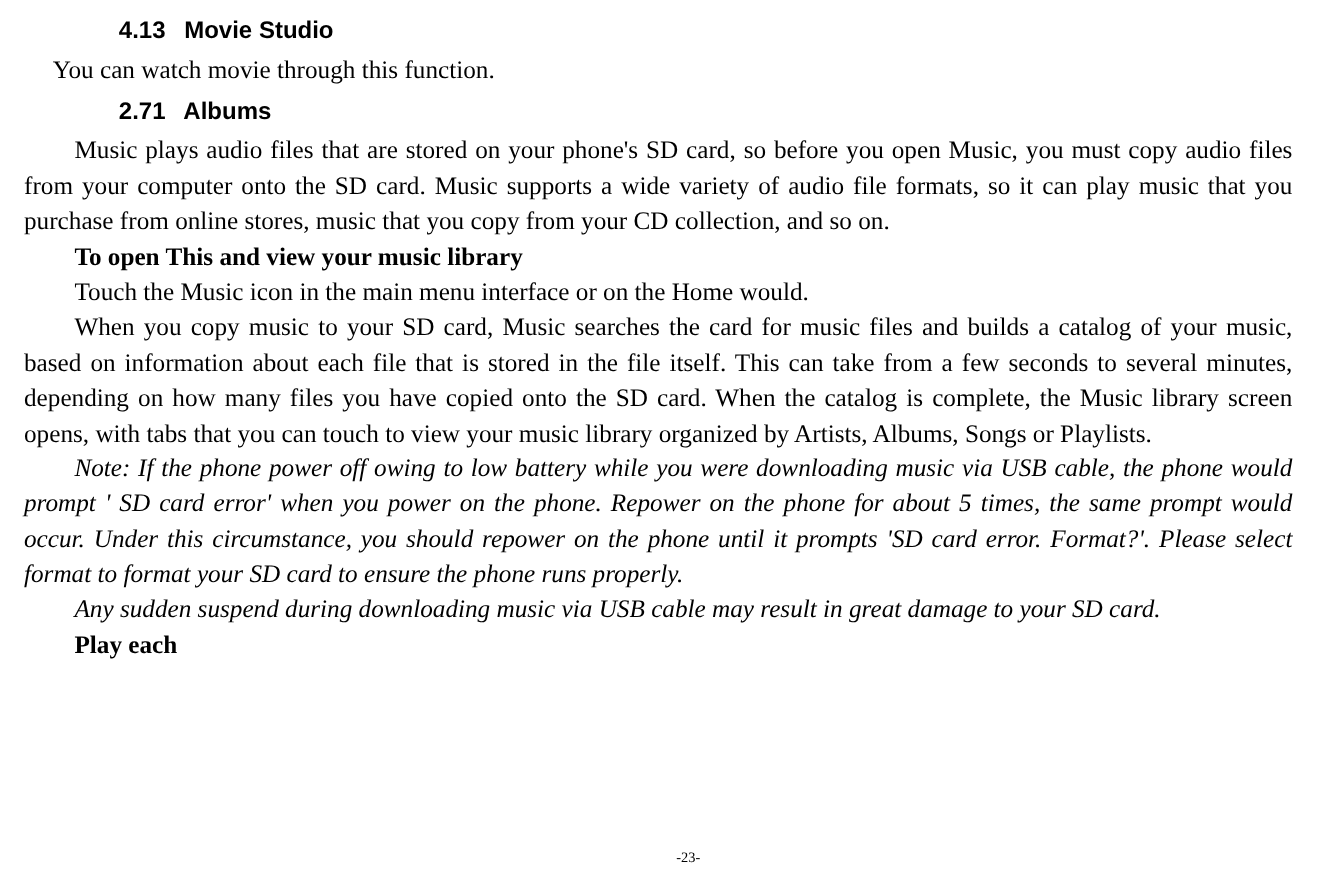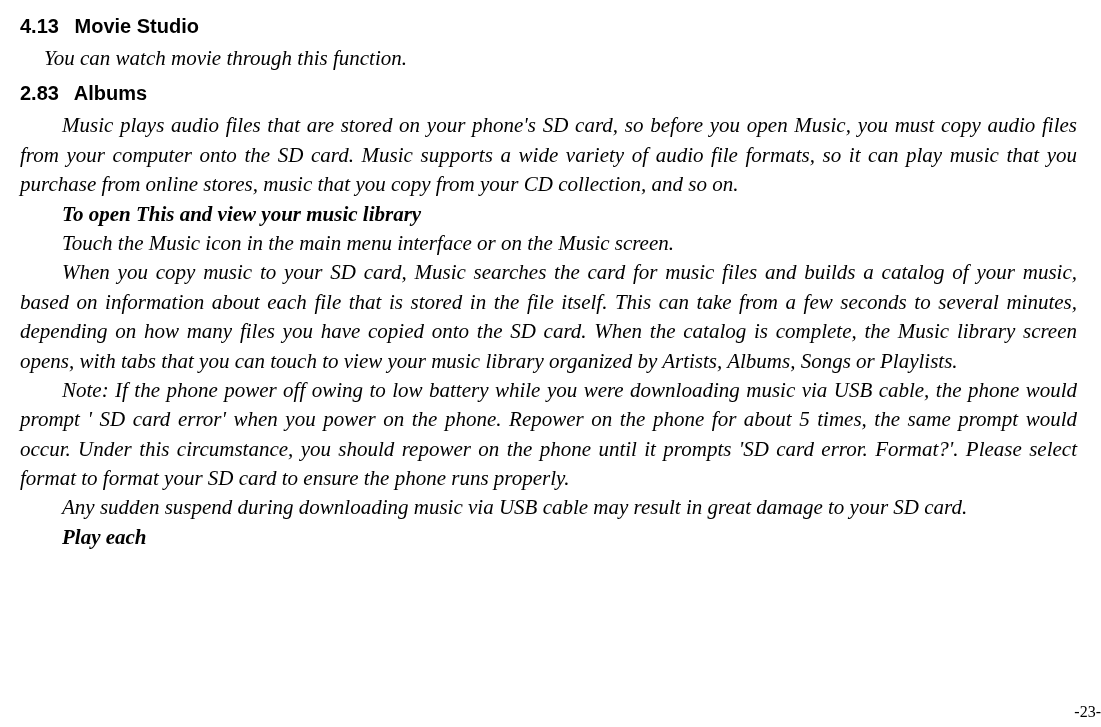--- a/index.html
+++ b/index.html
@@ -15,73 +15,74 @@
       background: #fff;
       width: 1101px;
       height: 727px;
       padding: 10px 24px 10px 20px;
       position: relative;
     }
     .heading {
       font-family: Arial, Helvetica, sans-serif;
       font-weight: bold;
       font-size: 20px;
+      margin-left: 79px;
       margin-top: 2px;
       margin-bottom: 4px;
     }
     .heading-num {
       display: inline-block;
       margin-right: 10px;
     }
     .body-text {
       text-align: justify;
       margin-bottom: 0;
-      font-style: italic;
     }
     .indent-1 {
       text-indent: 24px;
     }
     .indent-2 {
       text-indent: 42px;
     }
     .bold {
       font-weight: bold;
     }
     .italic {
+      font-style: italic;
     }
     .page-number {
       position: absolute;
       bottom: 4px;
       left: 0;
       right: 0;
-      text-align: right;
-      font-size: 16px;
+      text-align: center;
+      font-size: 12px;
       margin-left: 46px;
     }
   </style>
 </head>
 <body>
 
 <div class="heading">
   <span class="heading-num">4.13</span>
   <span>Movie Studio</span>
 </div>
 
 <p class="body-text indent-1">You can watch movie through this function.</p>
 
 <div class="heading" style="margin-top:6px;">
-  <span class="heading-num">2.83</span>
+  <span class="heading-num">2.71</span>
   <span>Albums</span>
 </div>
 
 <p class="body-text indent-2">Music plays audio files that are stored on your phone's SD card, so before you open Music, you must copy audio files from your computer onto the SD card. Music supports a wide variety of audio file formats, so it can play music that you purchase from online stores, music that you copy from your CD collection, and so on.</p>
 
 <p class="body-text indent-2 bold">To open This and view your music library</p>
 
-<p class="body-text indent-2">Touch the Music icon in the main menu interface or on the Music screen.</p>
+<p class="body-text indent-2">Touch the Music icon in the main menu interface or on the Home would.</p>
 
 <p class="body-text indent-2">When you copy music to your SD card, Music searches the card for music files and builds a catalog of your music, based on information about each file that is stored in the file itself. This can take from a few seconds to several minutes, depending on how many files you have copied onto the SD card. When the catalog is complete, the Music library screen opens, with tabs that you can touch to view your music library organized by Artists, Albums, Songs or Playlists.</p>
 
 <p class="body-text indent-2 italic">Note: If the phone power off owing to low battery while you were downloading music via USB cable, the phone would prompt ' SD card error' when you power on the phone. Repower on the phone for about 5 times, the same prompt would occur. Under this circumstance, you should repower on the phone until it prompts 'SD card error. Format?'. Please select format to format your SD card to ensure the phone runs properly.</p>
 
 <p class="body-text indent-2 italic">Any sudden suspend during downloading music via USB cable may result in great damage to your SD card.</p>
 
 <p class="body-text indent-2 bold">Play each</p>
 
 <div class="page-number">-23-</div>

